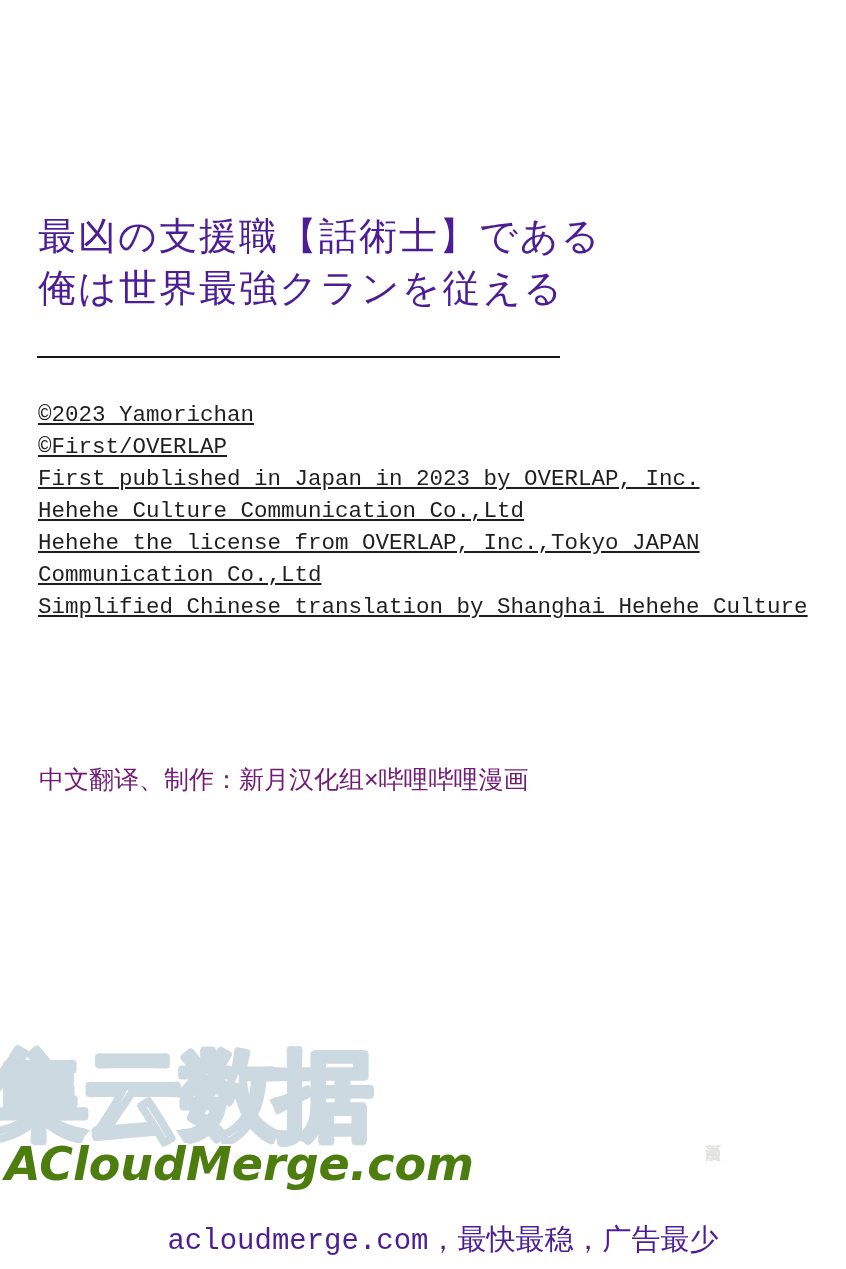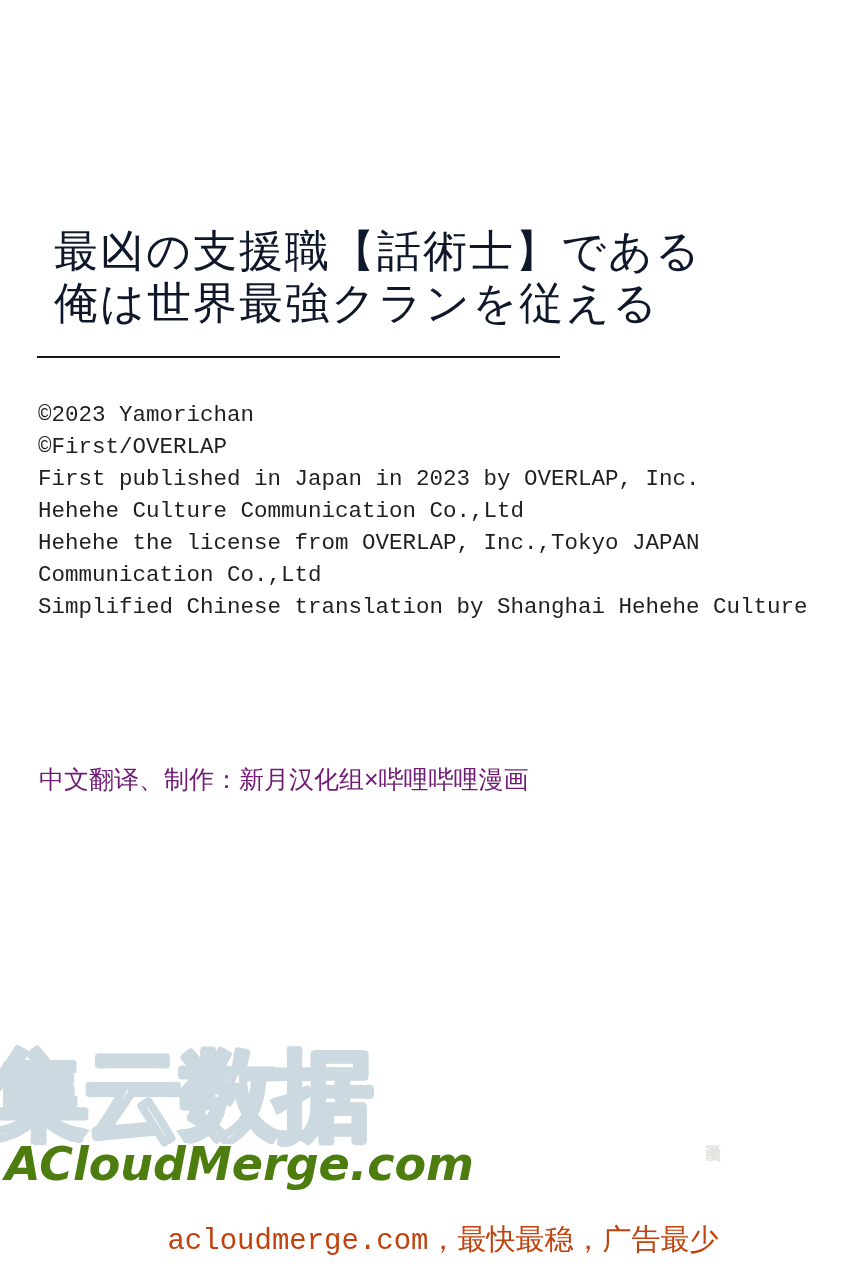--- a/index.html
+++ b/index.html
@@ -15,26 +15,26 @@
     overflow: hidden;
     font-family: "Liberation Serif", "DejaVu Serif", serif;
     color: #1c1c1c;
   }
 
   
   .title {
     position: absolute;
     left: 38px;
     top: 210px;
-    margin: 16px;
-    font-size: 44px;
+    margin: 0;
+    font-size: 38px;
     font-weight: 400;
     line-height: 52px;
     letter-spacing: 2px;
-    color: #0f172a;
+    color: #4c1d95;
     font-family: "Liberation Serif", "DejaVu Serif", serif;
   }
   .title .title-line { display: block; white-space: pre; }
 
   
   .divider {
     position: absolute;
     left: 37px;
     top: 356px;
     width: 523px;
@@ -46,20 +46,21 @@
   .copyright {
     position: absolute;
     left: 38px;
     top: 399px;
     width: 800px;
     font-family: "Liberation Mono", "DejaVu Sans Mono", monospace;
     font-size: 22.5px;
     line-height: 32px;
     color: #1f1f1f;
     letter-spacing: 0px;
+    text-decoration: underline;
   }
   .copyright .c-line { white-space: pre; }
 
   
   .credit {
     position: absolute;
     left: 39px;
     top: 762px;
     font-size: 25px;
     line-height: 34px;
@@ -136,21 +137,21 @@
     position: absolute;
     left: 0;
     top: 1222px;
     width: 100%;
     box-sizing: border-box;
     padding-left: 40px;
     text-align: center;
     font-family: "Liberation Mono", "DejaVu Sans Mono", monospace;
     font-size: 29px;
     line-height: 40px;
-    color: #c2410c;
+    color: #4c1d95;
     white-space: pre;
   }
 </style>
 </head>
 <body>
 
 <div class="page">
 
   <h1 class="title">
     <span class="title-line">最凶の支援職【話術士】である</span>

